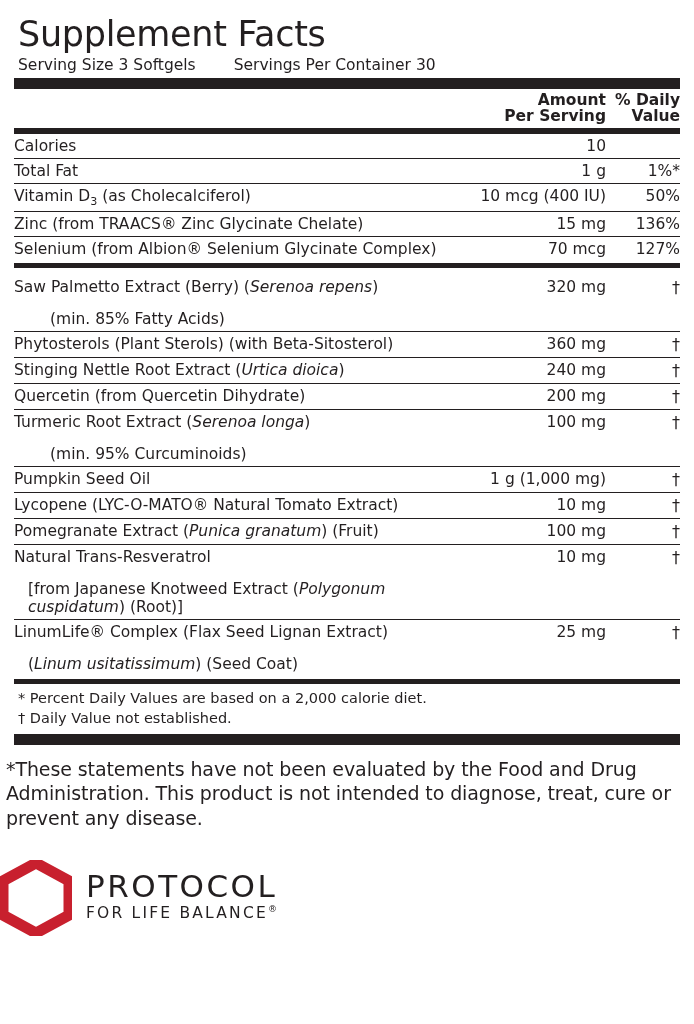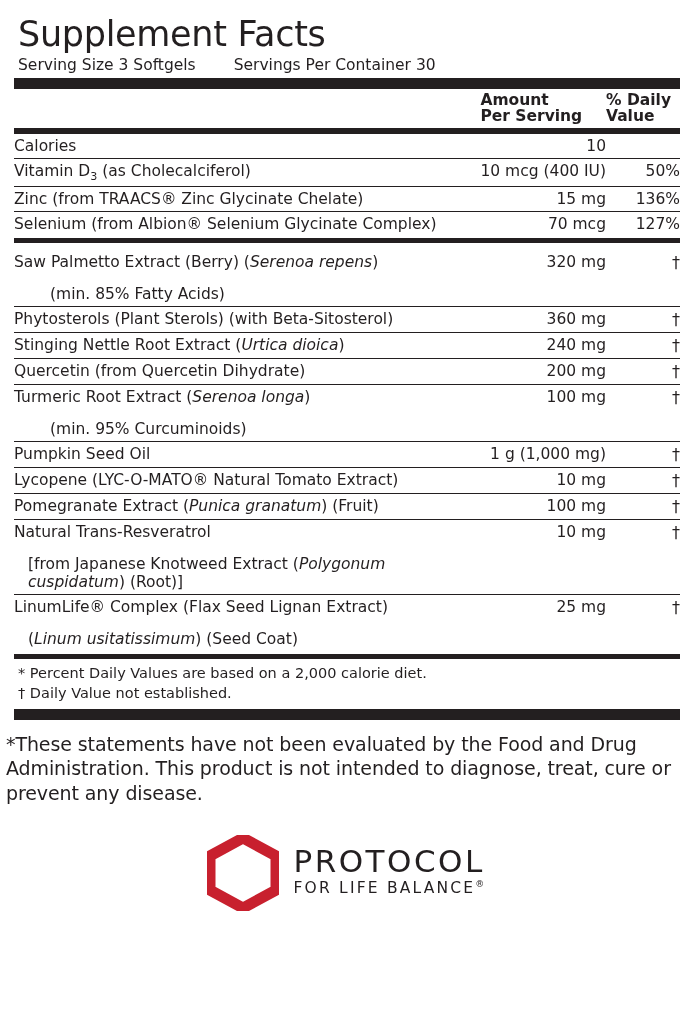--- a/index.html
+++ b/index.html
@@ -53,42 +53,41 @@
     text-align: right;
     white-space: nowrap;
     width: 74px;
     padding-right: 6px;
   }
   tr.bord td { border-top: 1.3px solid #231f20; }
   tr.nobord td { border-top: none; padding-top: 10px; }
   .sub { padding-left: 36px; }
   .hdr td {
     font-weight: bold;
-    text-align: left;
+    text-align: right;
     padding: 3px 6px 4px 0;
     line-height: 1.06;
   }
   .hdr td.nm { border: none; }
   .dag { font-size: 16px; }
 
   .footnotes {
     font-size: 14.5px;
     padding: 5px 0 0 4px;
     line-height: 1.35;
   }
   .statement {
     font-size: 19px;
     line-height: 1.28;
     padding: 12px 6px 0 6px;
     letter-spacing: -0.1px;
   }
   .logo-wrap {
     display: flex;
     align-items: center;
-    justify-content: center;
     gap: 14px;
     margin-top: 30px;
   }
   .logo-text .p1 {
     font-size: 31px;
     letter-spacing: 2.5px;
     color: #231f20;
     line-height: 1;
   }
   .logo-text .p2 {
@@ -124,20 +123,25 @@
         </tr>
         <tr>
           <td colspan="3" style="padding:0">
             <div style="height:5px;background:#231f20"></div>
           </td>
         </tr>
         <tr class="bord">
           <td class="nm">Calories</td>
           <td class="amt">10</td>
           <td class="dv"></td>
+        </tr>
+        <tr class="bord">
+          <td class="nm">Total Fat</td>
+          <td class="amt">1 g</td>
+          <td class="dv">1%*</td>
         </tr>
         <tr class="bord">
           <td class="nm">Vitamin D<sub>3</sub> (as Cholecalciferol)</td>
           <td class="amt">10 mcg (400 IU)</td>
           <td class="dv">50%</td>
         </tr>
         <tr class="bord">
           <td class="nm">Zinc (from TRAACS® Zinc Glycinate Chelate)</td>
           <td class="amt">15 mg</td>
           <td class="dv">136%</td>

